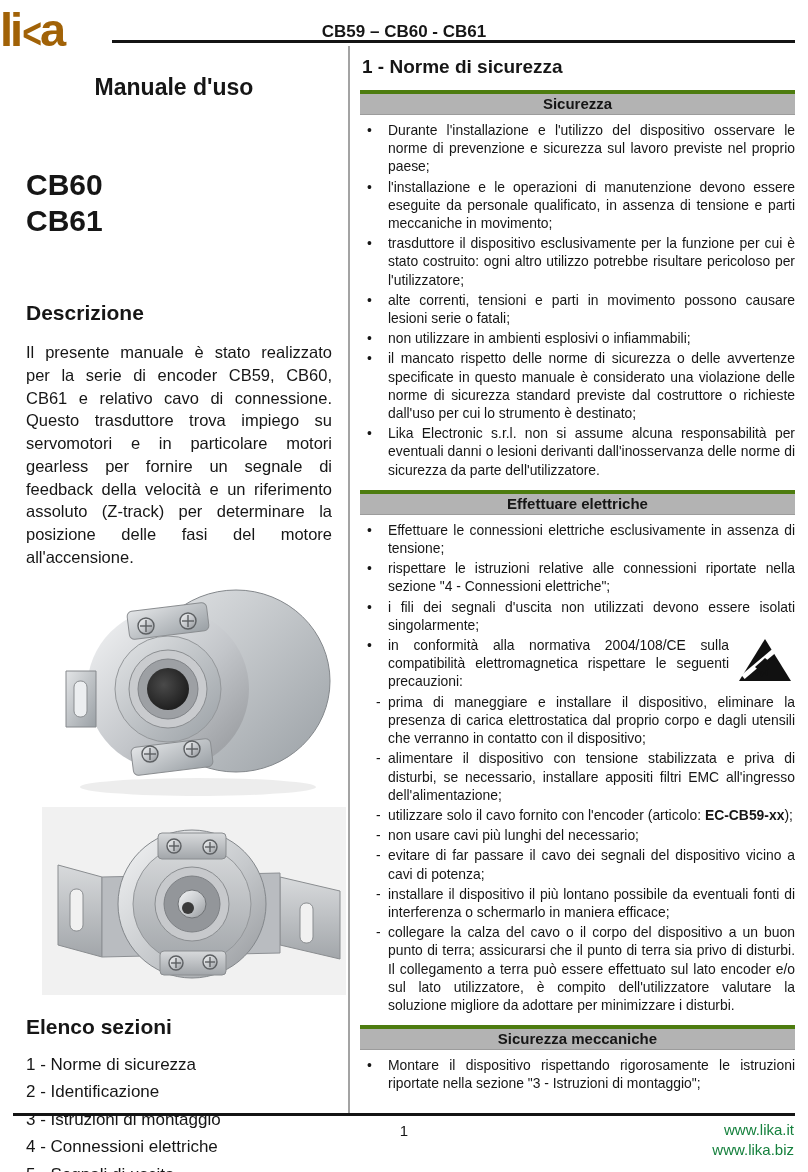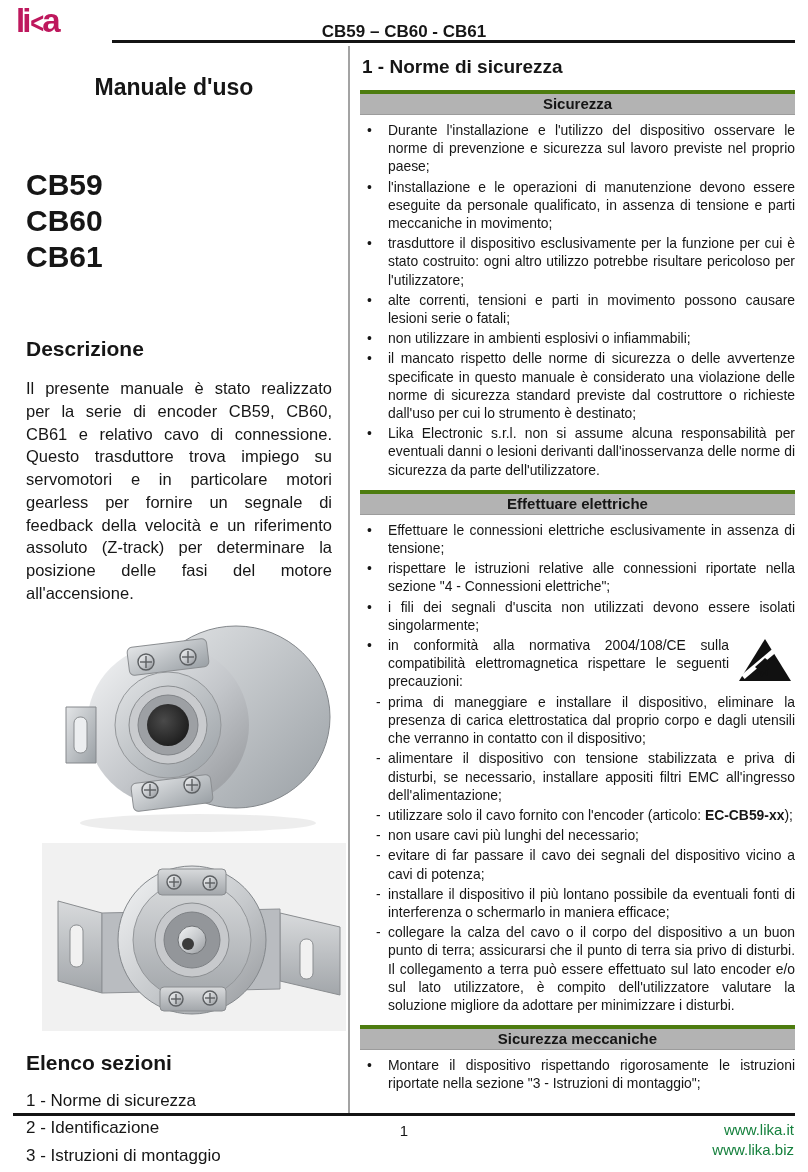--- a/index.html
+++ b/index.html
@@ -3,22 +3,22 @@
 <meta charset="utf-8">
 <style>
   html,body{margin:0;padding:0;background:#e9e9e9;}
   .page{
     position:relative;width:808px;height:1172px;background:#ffffff;
     margin:0 auto;font-family:"Liberation Sans",sans-serif;color:#161616;
     overflow:hidden;
   }
   
   .logo{
-    position:absolute;left:16px;top:2px;font-weight:bold;font-size:33px;
-    letter-spacing:-3px;color:#be185d;
+    position:absolute;left:0;top:2px;font-weight:bold;font-size:47px;
+    letter-spacing:-3px;color:#a16207;
   }
   .logo .k{display:inline-block;font-size:0.72em;font-weight:bold;transform:scaleY(1.25);
     margin:0 1px 0 2px;position:relative;top:-1px;}
   .header-title{
     position:absolute;left:0;top:22px;width:100%;text-align:center;
     font-weight:bold;font-size:17px;
   }
   .header-rule{position:absolute;left:112px;right:13px;top:40px;height:3px;background:#141414;}
   
   .columns{position:absolute;top:46px;left:0;right:0;height:1067px;display:flex;}
@@ -67,21 +67,20 @@
 
   <div class="logo"><span>li</span><span class="k">&lt;</span><span>a</span></div>
   <div class="header-title">CB59 – CB60 - CB61</div>
   <div class="header-rule"></div>
 
   <div class="columns">
 
     <div class="col-left">
       <h2 class="manual-title">Manuale d'uso</h2>
       <div class="models">
-        <div>CB59</div>
         <div>CB60</div>
         <div>CB61</div>
       </div>
       <h3 class="desc-heading">Descrizione</h3>
       <p class="desc-text">Il presente manuale è stato realizzato per la serie di encoder CB59, CB60, CB61 e relativo cavo di connessione. Questo trasduttore trova impiego su servomotori e in particolare motori gearless per fornire un segnale di feedback della velocità e un riferimento assoluto (Z-track) per determinare la posizione delle fasi del motore all'accensione.</p>
 
       <div class="photo1">
         <svg width="296" height="222" viewBox="0 0 296 222">
           <defs>
             <linearGradient id="m1" x1="0" y1="0" x2="1" y2="1">

